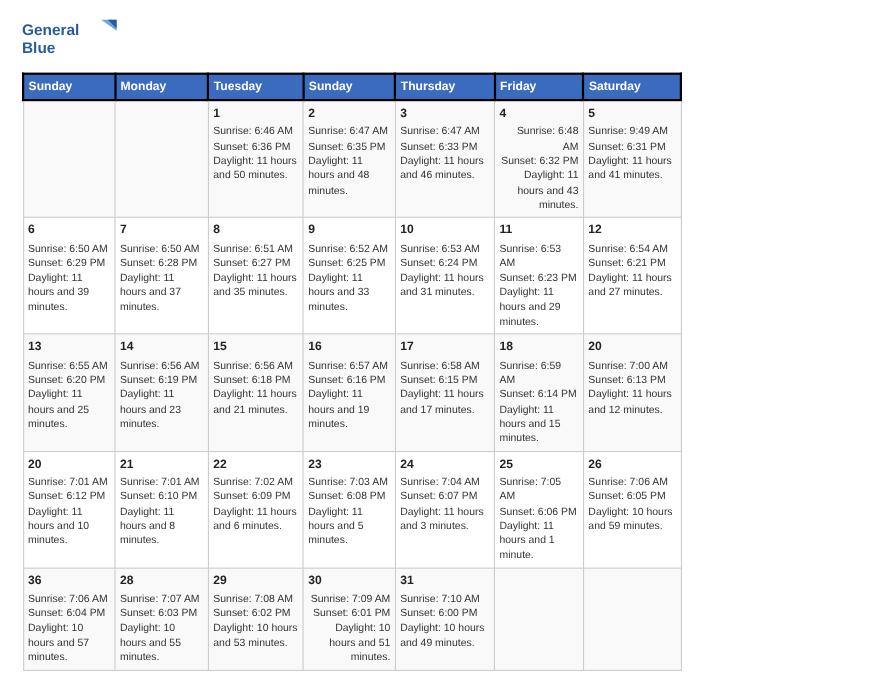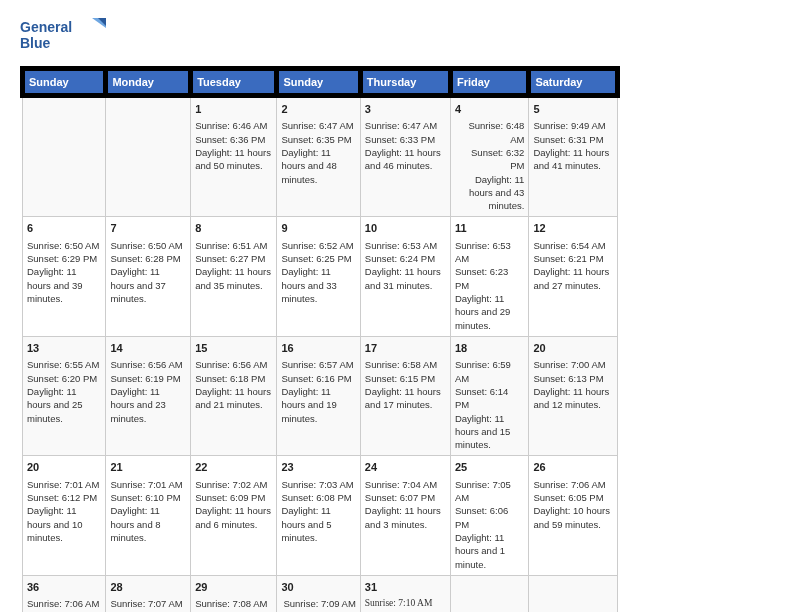--- a/index.html
+++ b/index.html
@@ -41,21 +41,21 @@
       width: 100%;
       border-collapse: collapse;
       font-size: 10px;
     }
     thead tr th {
       background-color: #3a6bbf;
       color: #fff;
       padding: 5px 4px;
       text-align: left;
       font-size: 11px;
-      border: 5px solid #000000;
+      border: 2px solid #000000;
     }
     tbody tr td {
       border: 1px solid #ccc;
       padding: 4px 4px;
       vertical-align: top;
       min-height: 70px;
       background: #fff;
       font-size: 9.5px;
       color: #222;
       line-height: 1.4;
@@ -291,21 +291,21 @@
 Daylight: 10 hours and 53 minutes.</div>
           </td>
           <td>
             <div class="day-number">30</div>
             <div class="day-info" style="white-space: pre-line; text-align: right;">Sunrise: 7:09 AM
 Sunset: 6:01 PM
 Daylight: 10 hours and 51 minutes.</div>
           </td>
           <td>
             <div class="day-number">31</div>
-            <div class="day-info" style="white-space: pre-line; font-family: Liberation Serif, serif;">Sunrise: 7:10 AM
+            <div class="day-info" style="white-space: pre-line;">Sunrise: 7:10 AM
 Sunset: 6:00 PM
 Daylight: 10 hours and 49 minutes.</div>
           </td>
           <td></td>
           <td></td>
         </tr>
       </tbody>
   </table>
 </div>
 

